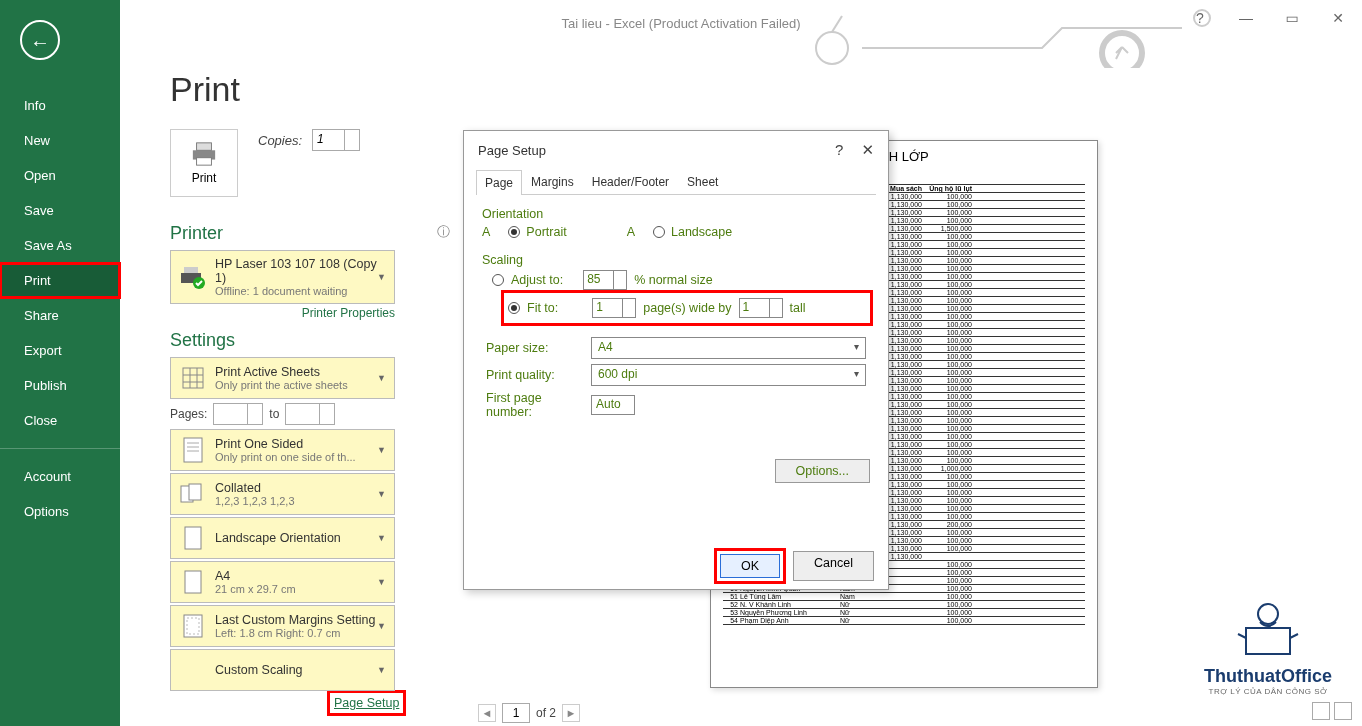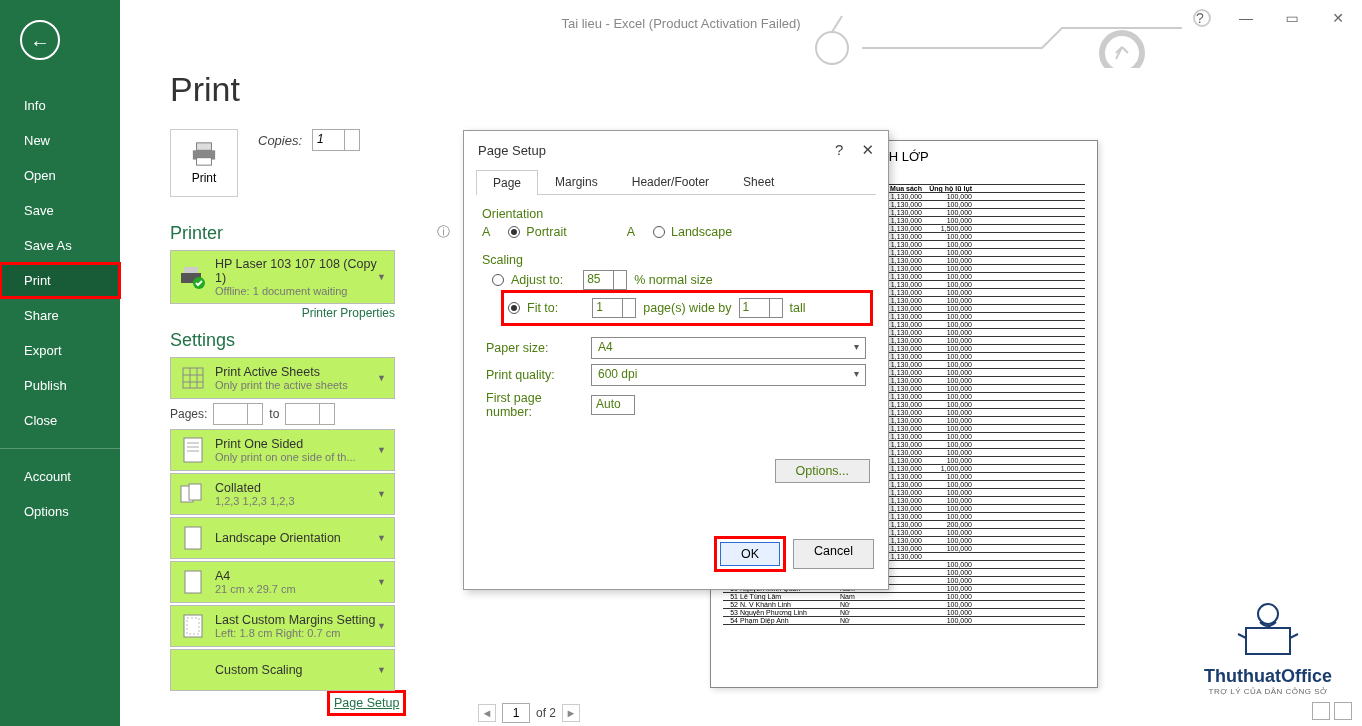--- a/index.html
+++ b/index.html
@@ -21,59 +21,59 @@
 .copies-row { display: flex; align-items: center; gap: 10px; margin-bottom: 6px; font-style: italic; }
 .copies-row label { font-size: 13px; color: #444; }
 .spin { width: 48px; height: 22px; border: 1px solid #aaa; padding: 2px 4px; font-size: 12px; position: relative; background: #fff; }
 .spin::after { content: ""; position: absolute; right: 0; top: 0; width: 14px; height: 100%; border-left: 1px solid #aaa; background: linear-gradient(#fff 50%, #fff 50%); }
 .print-btn { width: 68px; height: 68px; border: 1px solid #ccc; background: #fff; display: flex; flex-direction: column; align-items: center; justify-content: center; gap: 4px; font-size: 12px; margin-bottom: 16px; }
 .print-btn svg { width: 30px; height: 26px; }
 
 .section-h { font-size: 18px; color: #217346; margin: 10px 0 6px; font-weight: normal; }
 .info-icon { position: absolute; right: 0; top: 0; color: #888; font-size: 13px; }
 
-.dropdown { width: 225px; border: 1px solid #bbb; background: #bef264; display: flex; align-items: center; padding: 6px 8px; gap: 8px; cursor: pointer; position: relative; margin-bottom: 2px; }
+.dropdown { width: 225px; border: 1px solid #bbb; background: #fef9c3; display: flex; align-items: center; padding: 6px 8px; gap: 8px; cursor: pointer; position: relative; margin-bottom: 2px; }
 .dropdown .dd-icon { width: 28px; height: 28px; flex: none; display: flex; align-items: center; justify-content: center; }
 .dropdown .dd-text { flex: 1; }
 .dropdown .dd-title { font-size: 12.5px; color: #333; }
 .dropdown .dd-sub { font-size: 11px; color: #777; }
 .dropdown .caret { position: absolute; right: 8px; top: 50%; transform: translateY(-50%); font-size: 9px; color: #666; }
 .link-right { display: block; text-align: right; width: 225px; font-size: 12px; color: #217346; margin: 2px 0 6px; }
 
 .pages-row { display: flex; align-items: center; gap: 6px; margin: 4px 0; }
 .pages-row label { font-size: 12px; color: #444; }
 .mini-input { width: 50px; height: 22px; border: 1px solid #aaa; font-size: 12px; padding: 2px 4px; }
 
 .page-setup-link { color: #217346; font-size: 12.5px; text-decoration: underline; margin-left: 160px; outline: 3px solid #ff0000; padding: 3px 4px; display: inline-block; }
 
 
 .dialog { position: absolute; left: 463px; top: 130px; width: 426px; height: 460px; background: #fff; border: 1px solid #999; box-shadow: 3px 3px 8px rgba(0,0,0,0.2); }
 .dialog-title { display: flex; justify-content: space-between; align-items: center; padding: 10px 14px; font-size: 13px; color: #333; }
 .dialog-title .rt { display: flex; gap: 18px; font-size: 15px; color: #444; }
 .tabs { display: flex; border-bottom: 1px solid #ccc; margin: 0 12px; }
-.tab { padding: 5px 16px; font-size: 12px; color: #333; border: 1px solid transparent; border-bottom: none; cursor: pointer; }
+.tab { padding: 5px 8px; font-size: 12px; color: #333; border: 1px solid transparent; border-bottom: none; cursor: pointer; }
 .tab.active { border-color: #ccc; background: #fff; position: relative; top: 1px; }
 .dlg-body { padding: 12px 18px; font-size: 12.5px; color: #4d7c0f; }
 .dlg-body .grp { margin-bottom: 14px; }
 .orient-row { display: flex; align-items: center; gap: 18px; margin-top: 4px; }
 .orient-opt { display: flex; align-items: center; gap: 6px; }
 .radio { width: 12px; height: 12px; border: 1px solid #555; border-radius: 50%; display: inline-block; position: relative; }
 .radio.checked::after { content: ""; position: absolute; left: 2px; top: 2px; width: 6px; height: 6px; background: #333; border-radius: 50%; }
 .scaling-row { display: flex; align-items: center; gap: 7px; margin: 3px 0; }
 .fit-highlight { outline: 3px solid #ff0000; padding: 5px 4px; }
 .num-spin { width: 44px; height: 20px; border: 1px solid #888; padding: 1px 3px; font-size: 12px; position: relative; background: #fff; }
 .num-spin::after { content: ""; position: absolute; right: 0; top: 0; width: 12px; height: 100%; border-left: 1px solid #888; }
 .form-row { display: flex; align-items: center; gap: 10px; margin: 5px 4px; }
 .form-row label { width: 95px; }
 .sel { flex: 1; height: 22px; border: 1px solid #888; padding: 2px 6px; font-size: 12px; position: relative; background: #fff; }
 .sel::after { content: "▾"; position: absolute; right: 6px; top: 3px; font-size: 10px; color: #555; }
 .auto-in { width: 44px; height: 20px; border: 1px solid #888; padding: 1px 4px; font-size: 12px; }
 .dlg-opts { text-align: right; margin-top: 40px; }
 .btn { display: inline-block; padding: 4px 20px; border: 1px solid #999; background: #eee; font-size: 12.5px; cursor: pointer; }
-.dlg-actions { position: absolute; bottom: 20px; right: 14px; display: flex; gap: 10px; padding-left: 48px; }
+.dlg-actions { position: absolute; bottom: 8px; right: 14px; display: flex; gap: 10px; padding-left: 48px; }
 .btn.ok { background: #e6f0ff; border: 1px solid #2a6dd8; }
 .ok-wrap { outline: 3px solid #ff0000; padding: 3px; }
 
 
 .preview { position: absolute; left: 710px; top: 140px; width: 388px; height: 548px; border: 1px solid #888; background: #fff; box-shadow: 2px 2px 6px rgba(0,0,0,0.15); padding: 8px 12px; overflow: hidden; font-size: 7px; }
 .preview .pv-title { text-align: center; font-weight: normal; font-size: 13px; margin-bottom: 20px; }
 .pv-head, .pv-row { display: flex; border-bottom: 1px solid #333; }
 .pv-head { font-weight: bold; border-top: 1px solid #333; }
 .pv-c { padding: 0 1px; white-space: nowrap; overflow: hidden; }
 .c1{width:16px;text-align:right}.c2{width:100px}.c3{width:34px}.c4{width:50px;text-align:right}.c5{width:50px;text-align:right}

